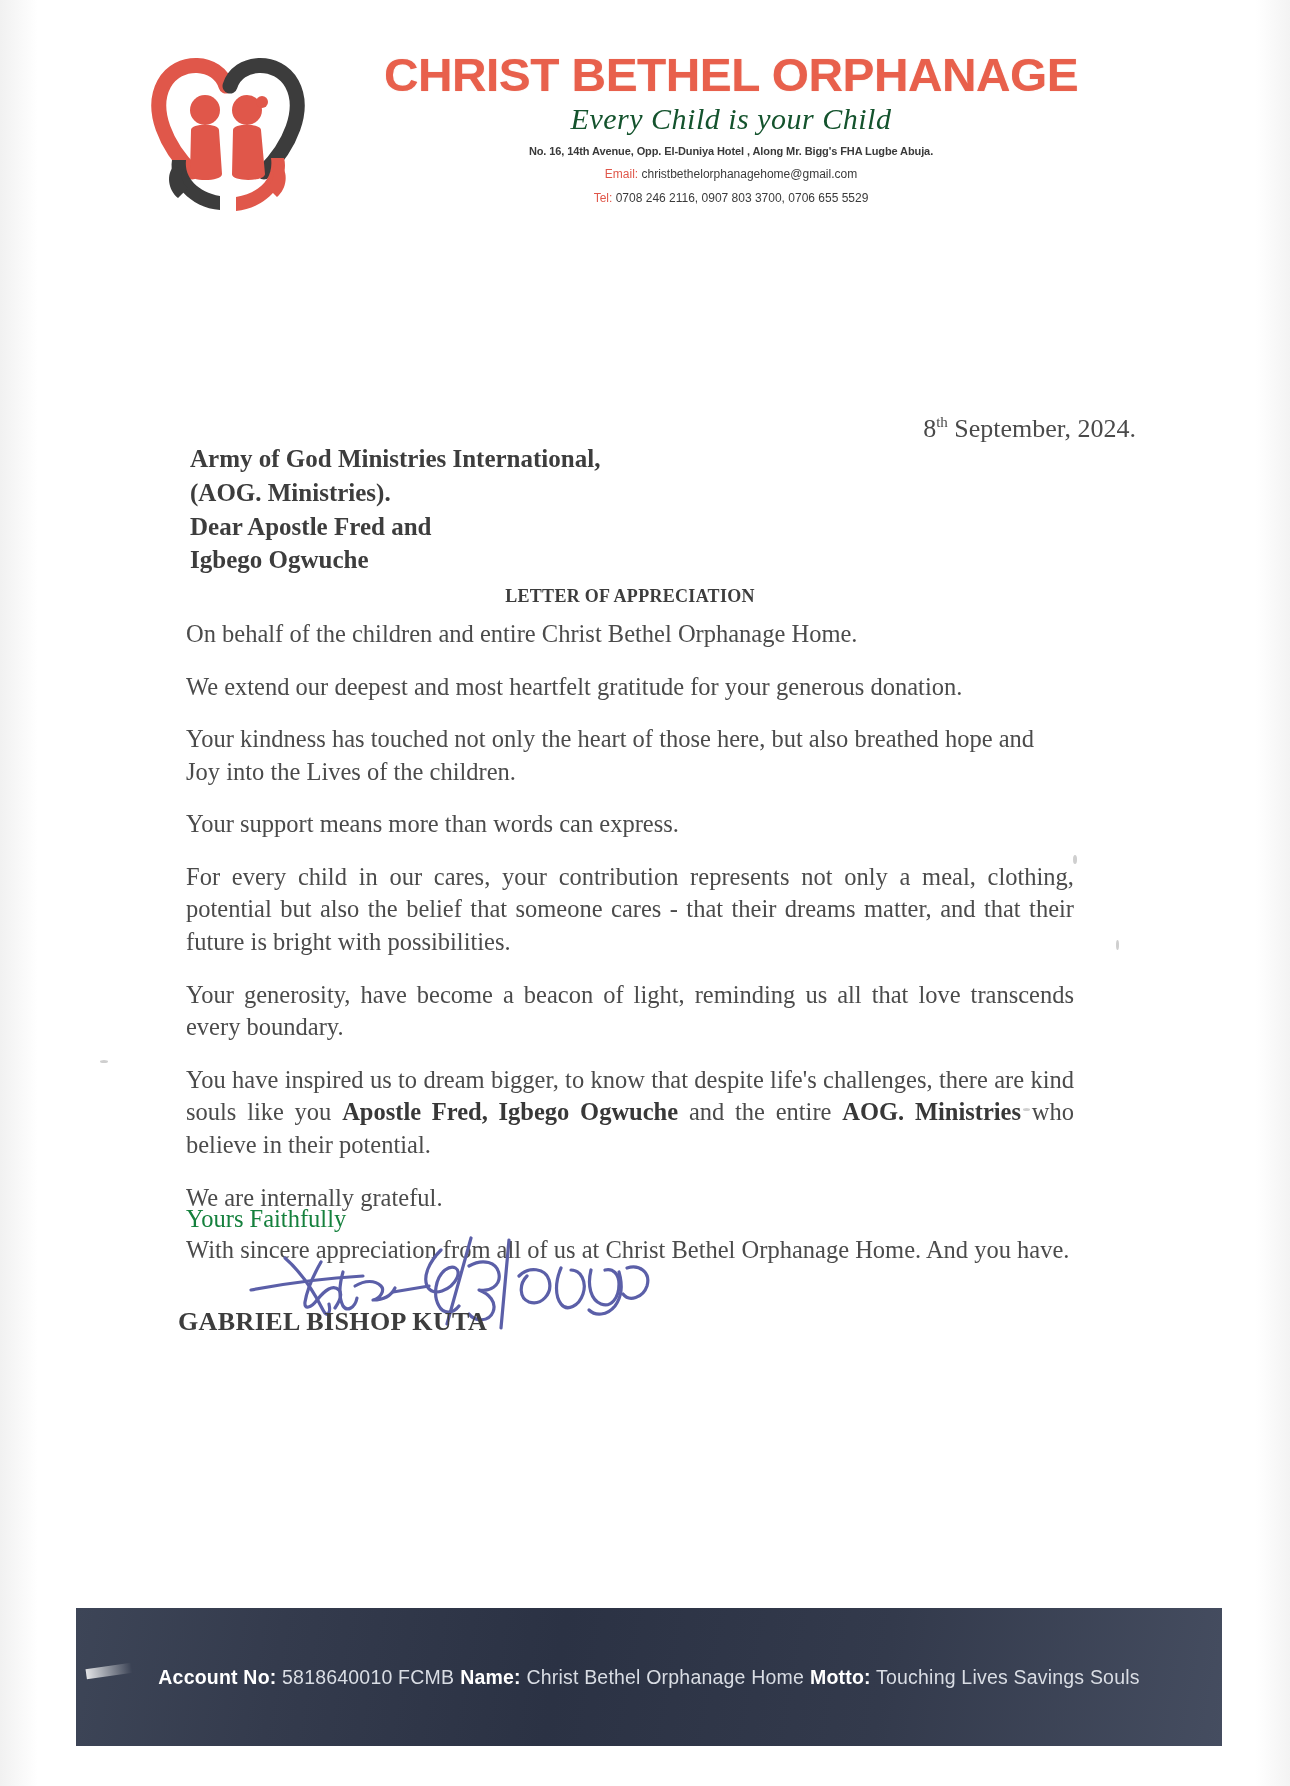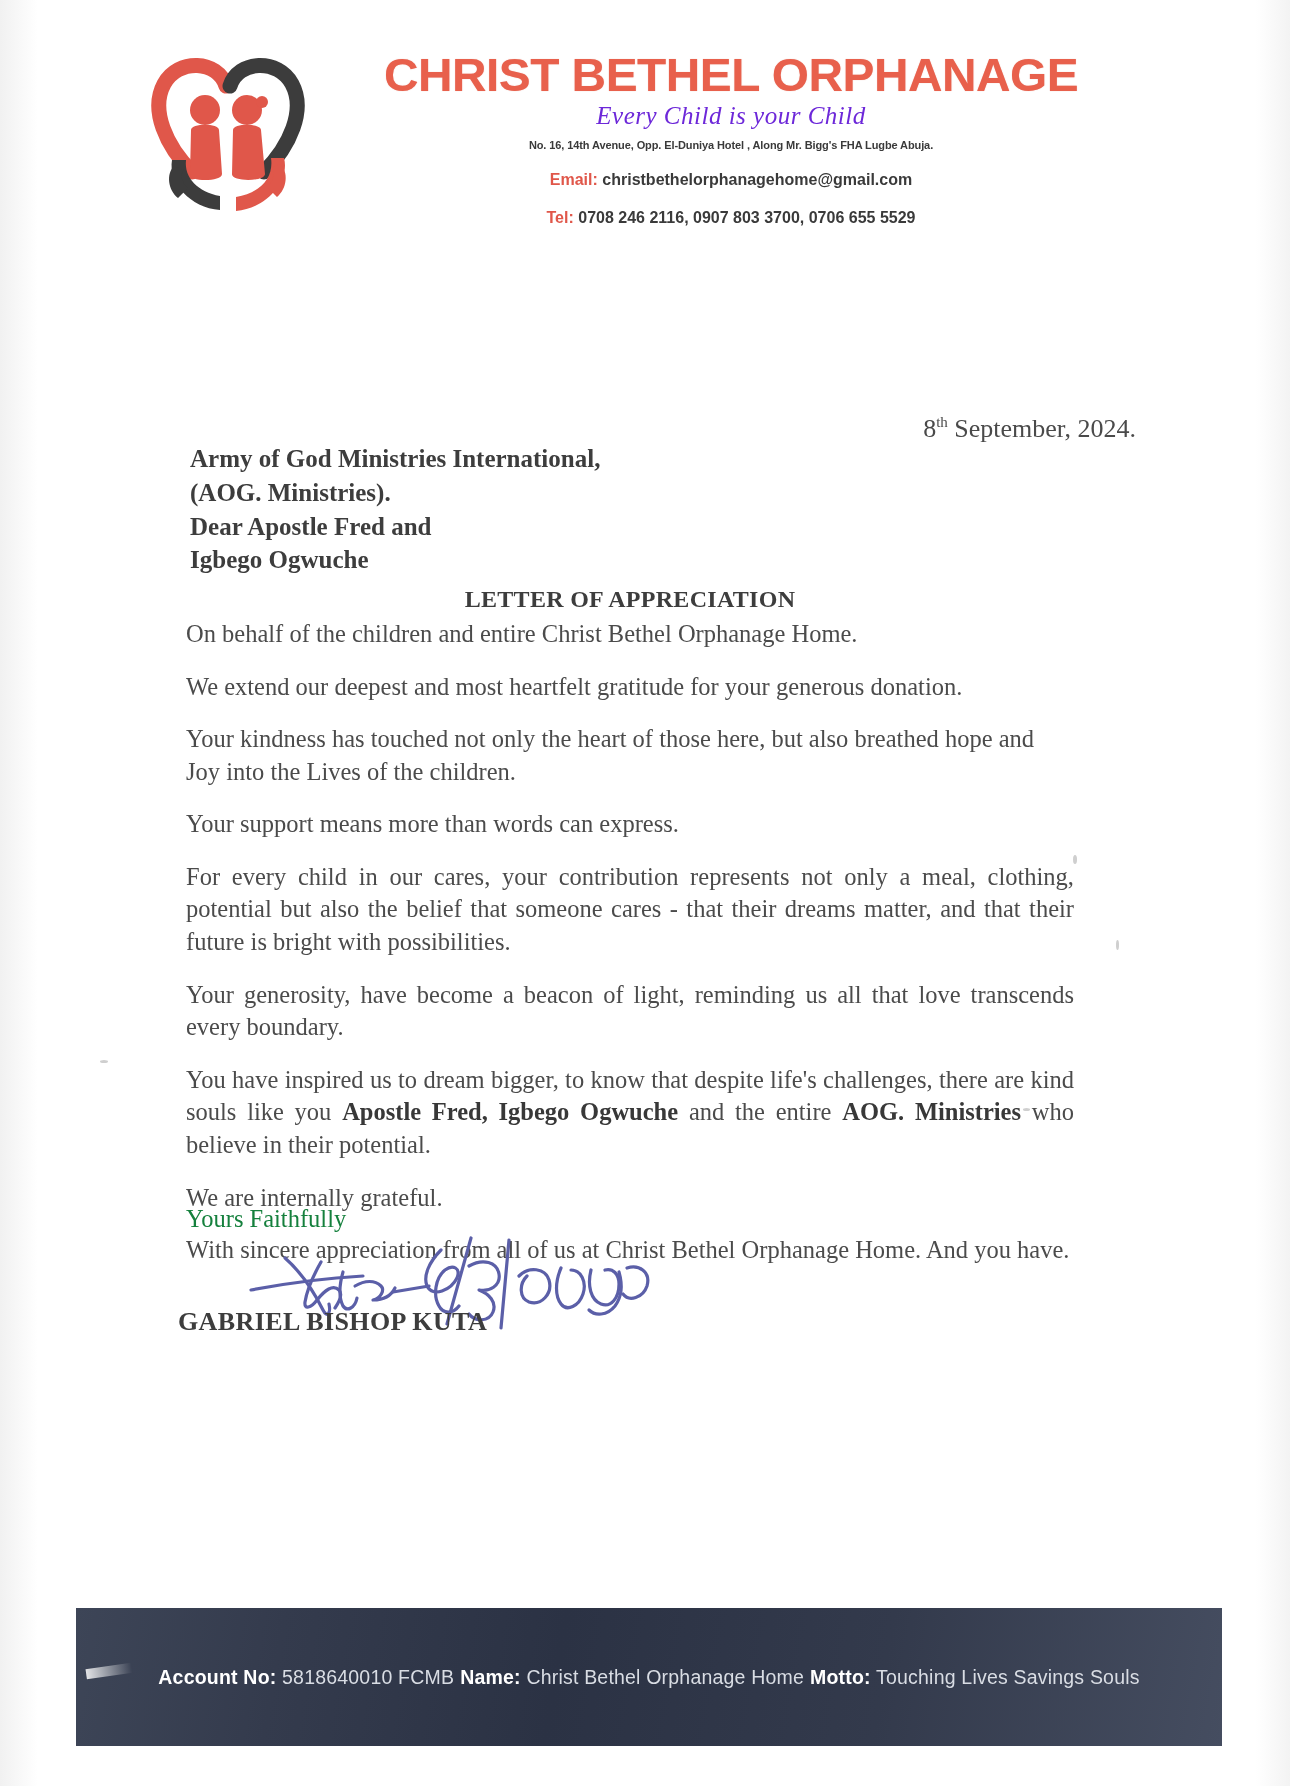--- a/index.html
+++ b/index.html
@@ -47,59 +47,59 @@
     color:#e8604c;
     line-height:1.0;
     white-space:nowrap;
     transform:scaleX(1.04);
     transform-origin:center;
     text-shadow:0 0 1px rgba(200,60,40,0.35);
   }
   .slogan{
     font-family:"Liberation Serif", serif;
     font-style:italic;
-    font-size:25px;
-    color:#6d28d9;
+    font-size:30px;
+    color:#14532d;
     margin-top:4px;
     letter-spacing:0.5px;
   }
   .addr{
     font-family:"Liberation Sans", sans-serif;
     font-weight:bold;
     font-size:11px;
     color:#3a3a3a;
     margin-top:9px;
     letter-spacing:-0.1px;
   }
   .contact-line{
     font-family:"Liberation Sans", sans-serif;
-    font-weight:bold;
-    font-size:16px;
+    font-weight:normal;
+    font-size:12px;
     color:#3a3a3a;
-    margin-top:20px;
+    margin-top:10px;
   }
   .lbl{color:#e0574a;}
 
   
   .date{
     position:absolute;right:120px;top:414px;
     font-size:26px;color:#4a4a4a;
     font-family:"Liberation Serif", serif;
   }
   .date sup{font-size:15px;vertical-align:super;}
 
   .recipient{
     position:absolute;left:152px;top:442px;width:700px;
     font-weight:bold;font-size:25px;line-height:1.35;color:#3d3d3d;
   }
   .recipient div{white-space:nowrap;}
 
   .letter-title{
     position:absolute;left:152px;top:586px;width:880px;
-    text-align:center;font-weight:bold;font-size:24px;color:#3d3d3d;
+    text-align:center;font-weight:bold;font-size:18px;color:#3d3d3d;
     letter-spacing:0.3px;
   }
 
   .body-text{
     position:absolute;left:148px;top:618px;width:888px;
     font-size:24.5px;line-height:1.33;color:#4b4b4b;
   }
   .body-text p{margin:0 0 20px 0;}
   .body-text p.just{text-align:justify;}
   .body-text p b{font-weight:bold;color:#383838;}

